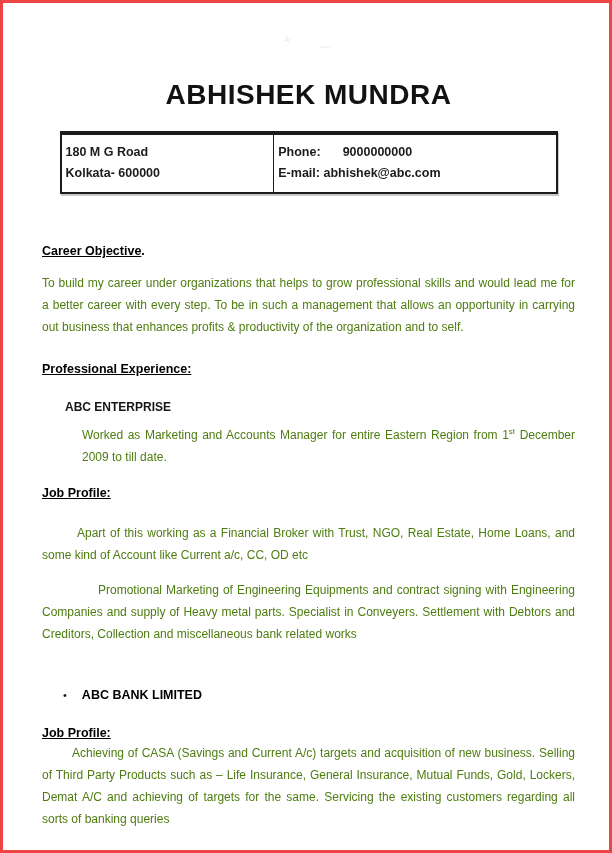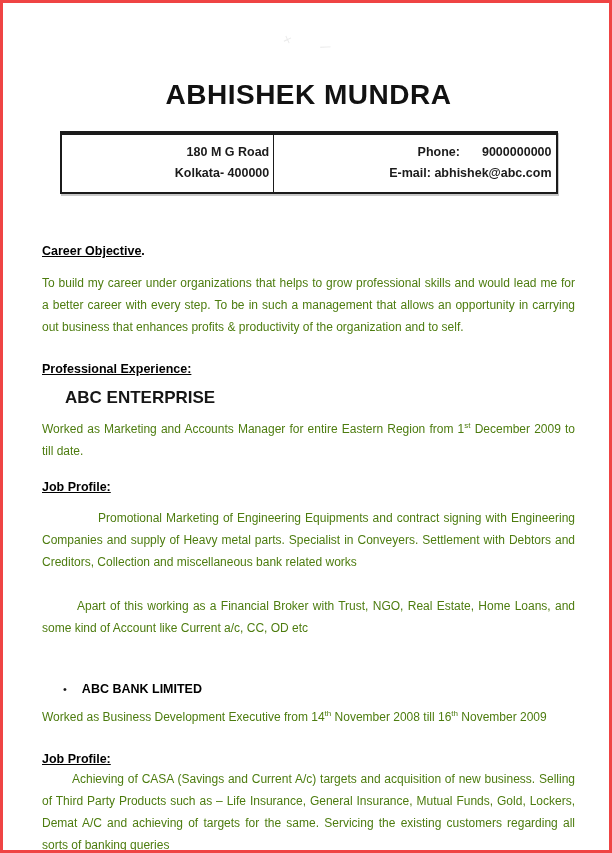--- a/index.html
+++ b/index.html
@@ -31,21 +31,21 @@
 
   .contact-table {
     width:498px;
     margin:20px auto 0;
     border-collapse:collapse;
     box-shadow:1px 2px 0 #c8c8c8;
   }
   .contact-table td {
     border:2px solid #1b1b1b;
     border-top:4px solid #1b1b1b;
-    text-align:right;
+    text-align:left;
     font-size:12.5px;
     font-weight:bold;
     color:#1b1b1b;
     line-height:21px;
     padding:7px 4px 8px;
     vertical-align:middle;
   }
   .cell-left  { width:43%; border-right:1px solid #1b1b1b !important; }
   .cell-right { width:57%; border-left:1px solid #1b1b1b !important; }
   .phone-gap { display:inline-block; width:22px; }
@@ -62,29 +62,29 @@
   .jp-heading-1 { margin-top:18px; }
   .jp-heading-2 { margin-top:24px; }
 
   .body-p {
     font-size:12px;
     line-height:22px;
     color:#4d7c0f;
     text-align:justify;
   }
   .co-body   { margin-top:14px; }
-  .job-sum   { margin-top:10px; }
+  .job-sum   { margin-top:10px;margin-left:40px; }
   .jp-p1     { margin-top:13px; text-indent:56px; }
   .jp-p2     { margin-top:22px; text-indent:35px; }
   .jp2-p1    { margin-top:2px; text-indent:30px; }
 
   .company-line {
-    margin-top:12px;
+    margin-top:24px;
     padding-left:23px;
-    font-size:17px;
+    font-size:12px;
     font-weight:bold;
     color:#161616;
   }
   .company-bullet-line { margin-top:27px; padding-left:21px; display:flex; align-items:baseline; }
   .bullet-glyph { font-size:11px; margin-right:15px; color:#161616; }
 
   sup { font-size:8px; line-height:0; vertical-align:super; }
 </style>
 </head>
 <body>
@@ -95,21 +95,21 @@
 
   <div class="content">
 
     <h1 class="candidate-name">ABHISHEK MUNDRA</h1>
 
     <table class="contact-table">
       <tbody>
           <tr>
         <td class="cell-left">
           <div>180 M G Road</div>
-          <div>Kolkata- 400000</div>
+          <div>Kolkata- 600000</div>
         </td>
         <td class="cell-right">
           <div><span>Phone:</span><span class="phone-gap"></span><span>9000000000</span></div>
           <div><span>E-mail:</span> <span>abhishek@abc.com</span></div>
         </td>
       </tr>
     </tbody>
       </table>
 
     <h2 class="sec-heading co-heading"><span class="u">Career Objective</span><span>.</span></h2>
@@ -117,29 +117,28 @@
     <p class="body-p co-body">To build my career under organizations that helps to grow professional skills and would lead me for a better career with every step. To be in such a management that allows an opportunity in carrying out business that enhances profits &amp; productivity of the organization and to self.</p>
 
     <h2 class="sec-heading pe-heading"><span class="u">Professional Experience:</span></h2>
 
     <div class="company-line">ABC ENTERPRISE</div>
 
     <p class="body-p job-sum"><span>Worked as Marketing and Accounts Manager for entire Eastern Region from 1</span><sup>st</sup><span> December 2009 to till date.</span></p>
 
     <h2 class="sec-heading jp-heading-1"><span class="u">Job Profile:</span></h2>
 
+    <p class="body-p jp-p2">Apart of this working as a Financial Broker with Trust, NGO, Real Estate, Home Loans, and some kind of Account like Current a/c, CC, OD etc</p>
+
     <p class="body-p jp-p1">Promotional Marketing of Engineering Equipments and contract signing with Engineering Companies and supply of Heavy metal parts. Specialist in Conveyers. Settlement with Debtors and Creditors, Collection and miscellaneous bank related works</p>
-
-    <p class="body-p jp-p2">Apart of this working as a Financial Broker with Trust, NGO, Real Estate, Home Loans, and some kind of Account like Current a/c, CC, OD etc</p>
 
     <div class="company-bullet-line">
       <span class="bullet-glyph">•</span>
       <span class="sec-heading" style="margin-top:16px;">ABC BANK LIMITED</span>
     </div>
 
-    <p class="body-p job-sum"><span>Worked as Business Development Executive from 14</span><sup>th</sup><span> November 2008 till 16</span><sup>th</sup><span> November 2009</span></p>
 
     <h2 class="sec-heading jp-heading-2"><span class="u">Job Profile:</span></h2>
 
     <p class="body-p jp2-p1">Achieving of CASA (Savings and Current A/c) targets and acquisition of new business. Selling of Third Party Products such as – Life Insurance, General Insurance, Mutual Funds, Gold, Lockers, Demat A/C and achieving of targets for the same. Servicing the existing customers regarding all sorts of banking queries</p>
 
   </div>
 </div>
 
 </body></html>

